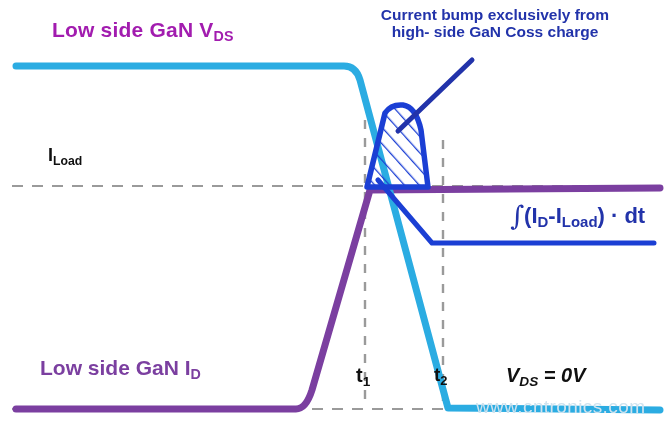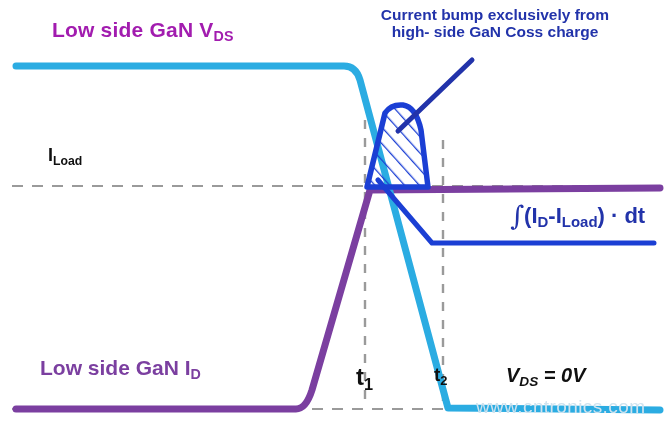--- a/index.html
+++ b/index.html
@@ -81,21 +81,21 @@
   #label-integral .intsym {
     font-family: "DejaVu Serif", serif;
     font-size: 27px;
     font-weight: normal;
     position: relative;
     top: 2px;
   }
   #label-t1 {
     left: 356px;
     top: 364px;
-    font-size: 24px;
+    font-size: 20px;
     color: #101010;
   }
   #label-t2 {
     left: 434px;
     top: 364px;
     font-size: 19px;
     color: #101010;
     text-align: right;
   }
   #label-vds-0v {

